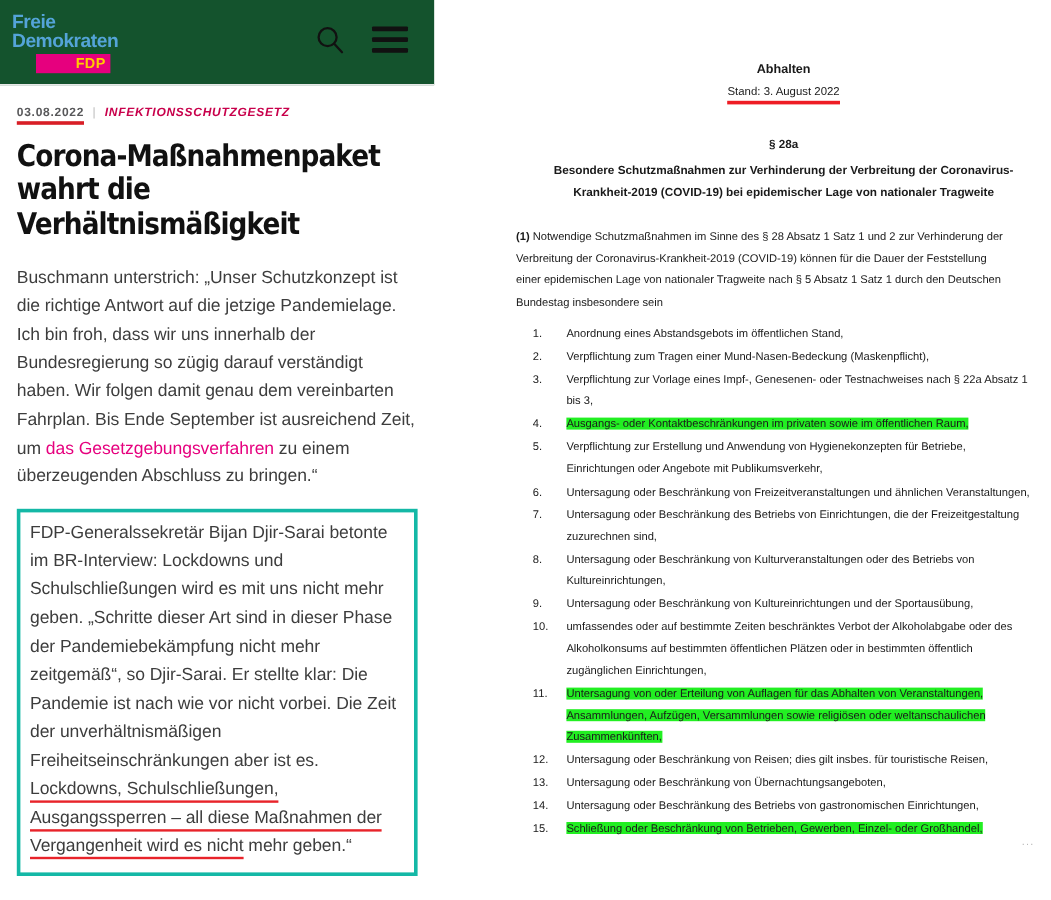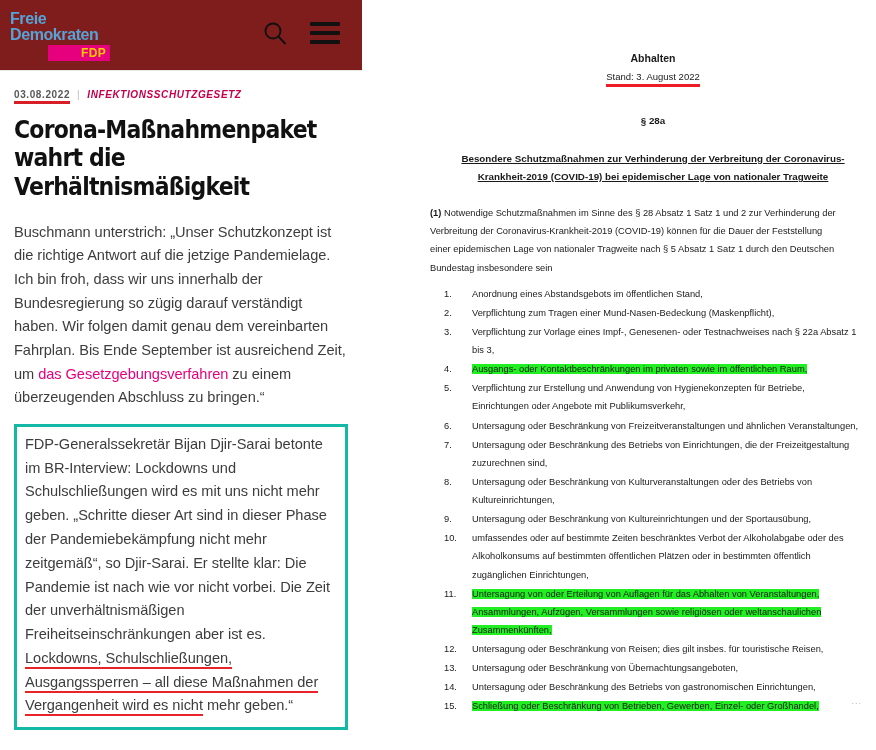--- a/index.html
+++ b/index.html
@@ -28,42 +28,42 @@
     top: 0;
     width: 362px;
     height: 750px;
     background: #ffffff;
     overflow: hidden;
   }
 
   .site-header {
     position: relative;
     height: 70px;
-    background: #7f1d1d;
+    background: #14532d;
     border-bottom: 1px solid #e8e8e8;
   }
 
   
   .logo {
     position: absolute;
     left: 10px;
     top: 11px;
     width: 112px;
   }
   .logo-line1, .logo-line2 {
     color: #54a4d8;
     font-weight: bold;
     letter-spacing: -0.4px;
     line-height: 1.02;
   }
   .logo-line1 { font-size: 16px; }
   .logo-line2 { font-size: 16px; }
   .logo-fdp-bar {
     margin-top: 1px;
-    margin-left: 38px;
+    margin-left: 20px;
     width: 62px;
     height: 16px;
     background: #e6007e;
     position: relative;
   }
   .logo-fdp-bar span {
     position: absolute;
     right: 4px;
     top: 1px;
     color: #ffcc00;
@@ -194,23 +194,22 @@
     text-align: center;
     font-size: 9.8px;
     font-weight: bold;
     margin-top: 28px;
   }
   .doc-title {
     text-align: center;
     font-size: 9.8px;
     font-weight: bold;
     line-height: 1.85;
-    margin-top: 24px;
+    margin-top: 8px;
     padding: 0 8px;
-    text-decoration: underline;
   }
   .doc-abs1 {
     font-size: 9.3px;
     line-height: 1.95;
     margin-top: 18px;
     padding-right: 32px;
     text-align: left;
   }
   .doc-abs1 b { font-weight: bold; }
 

